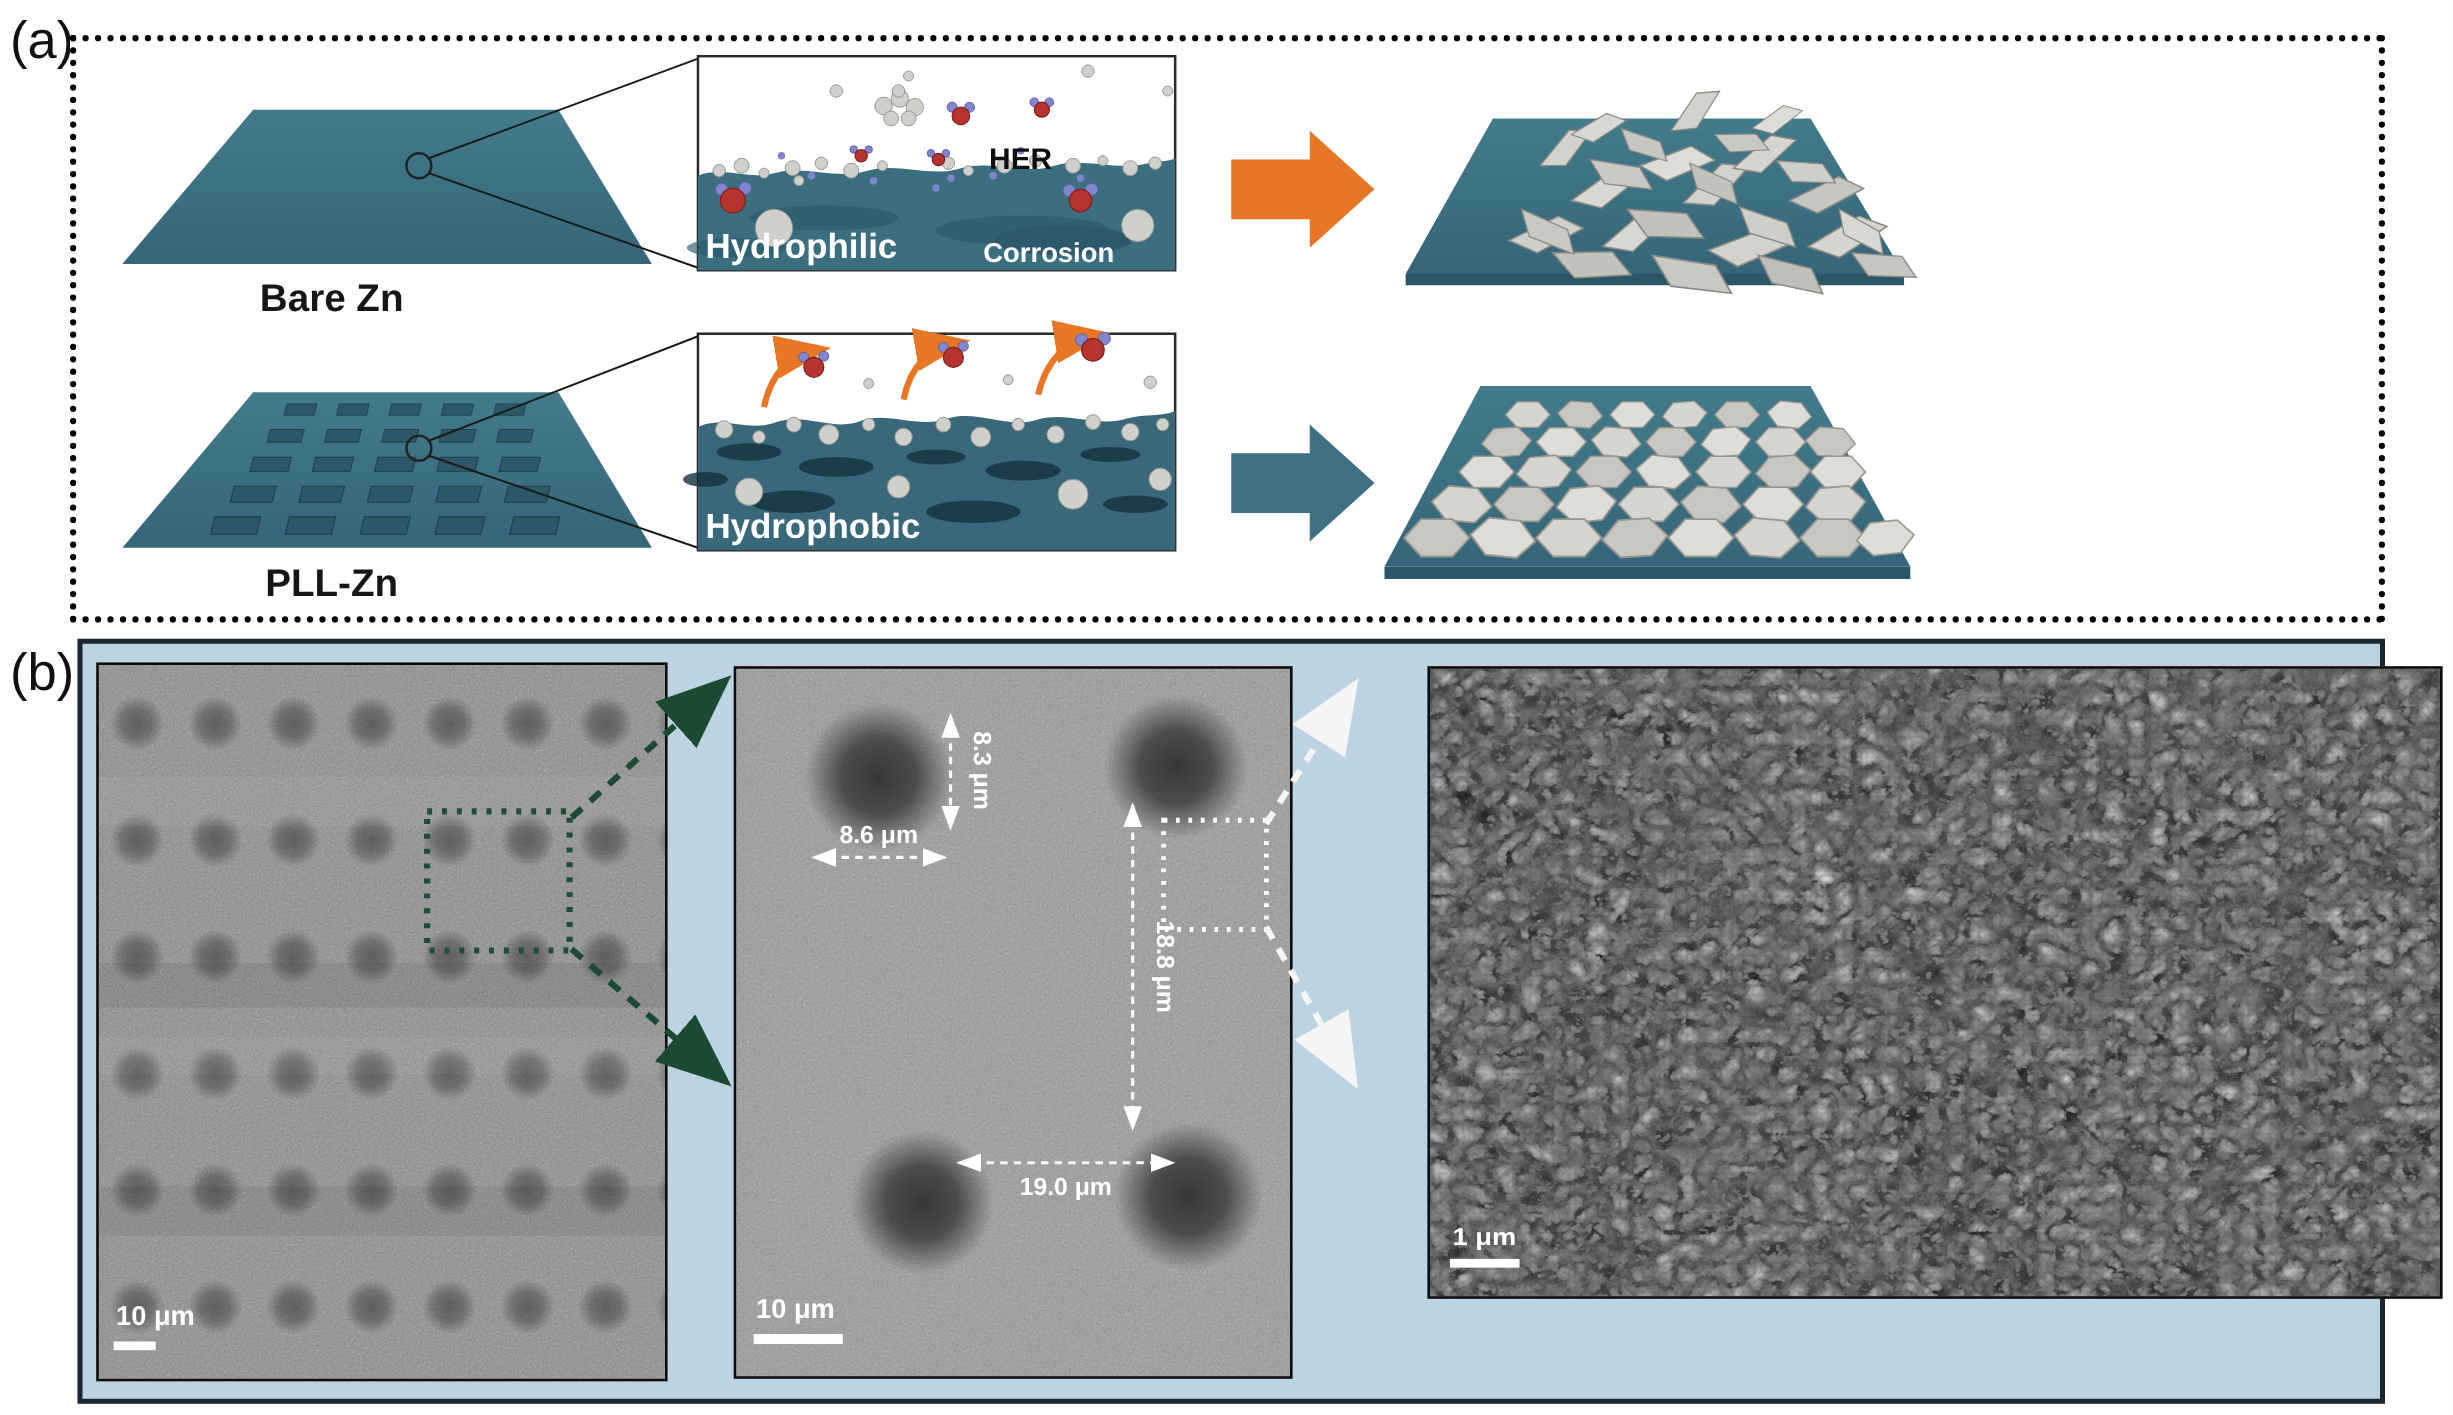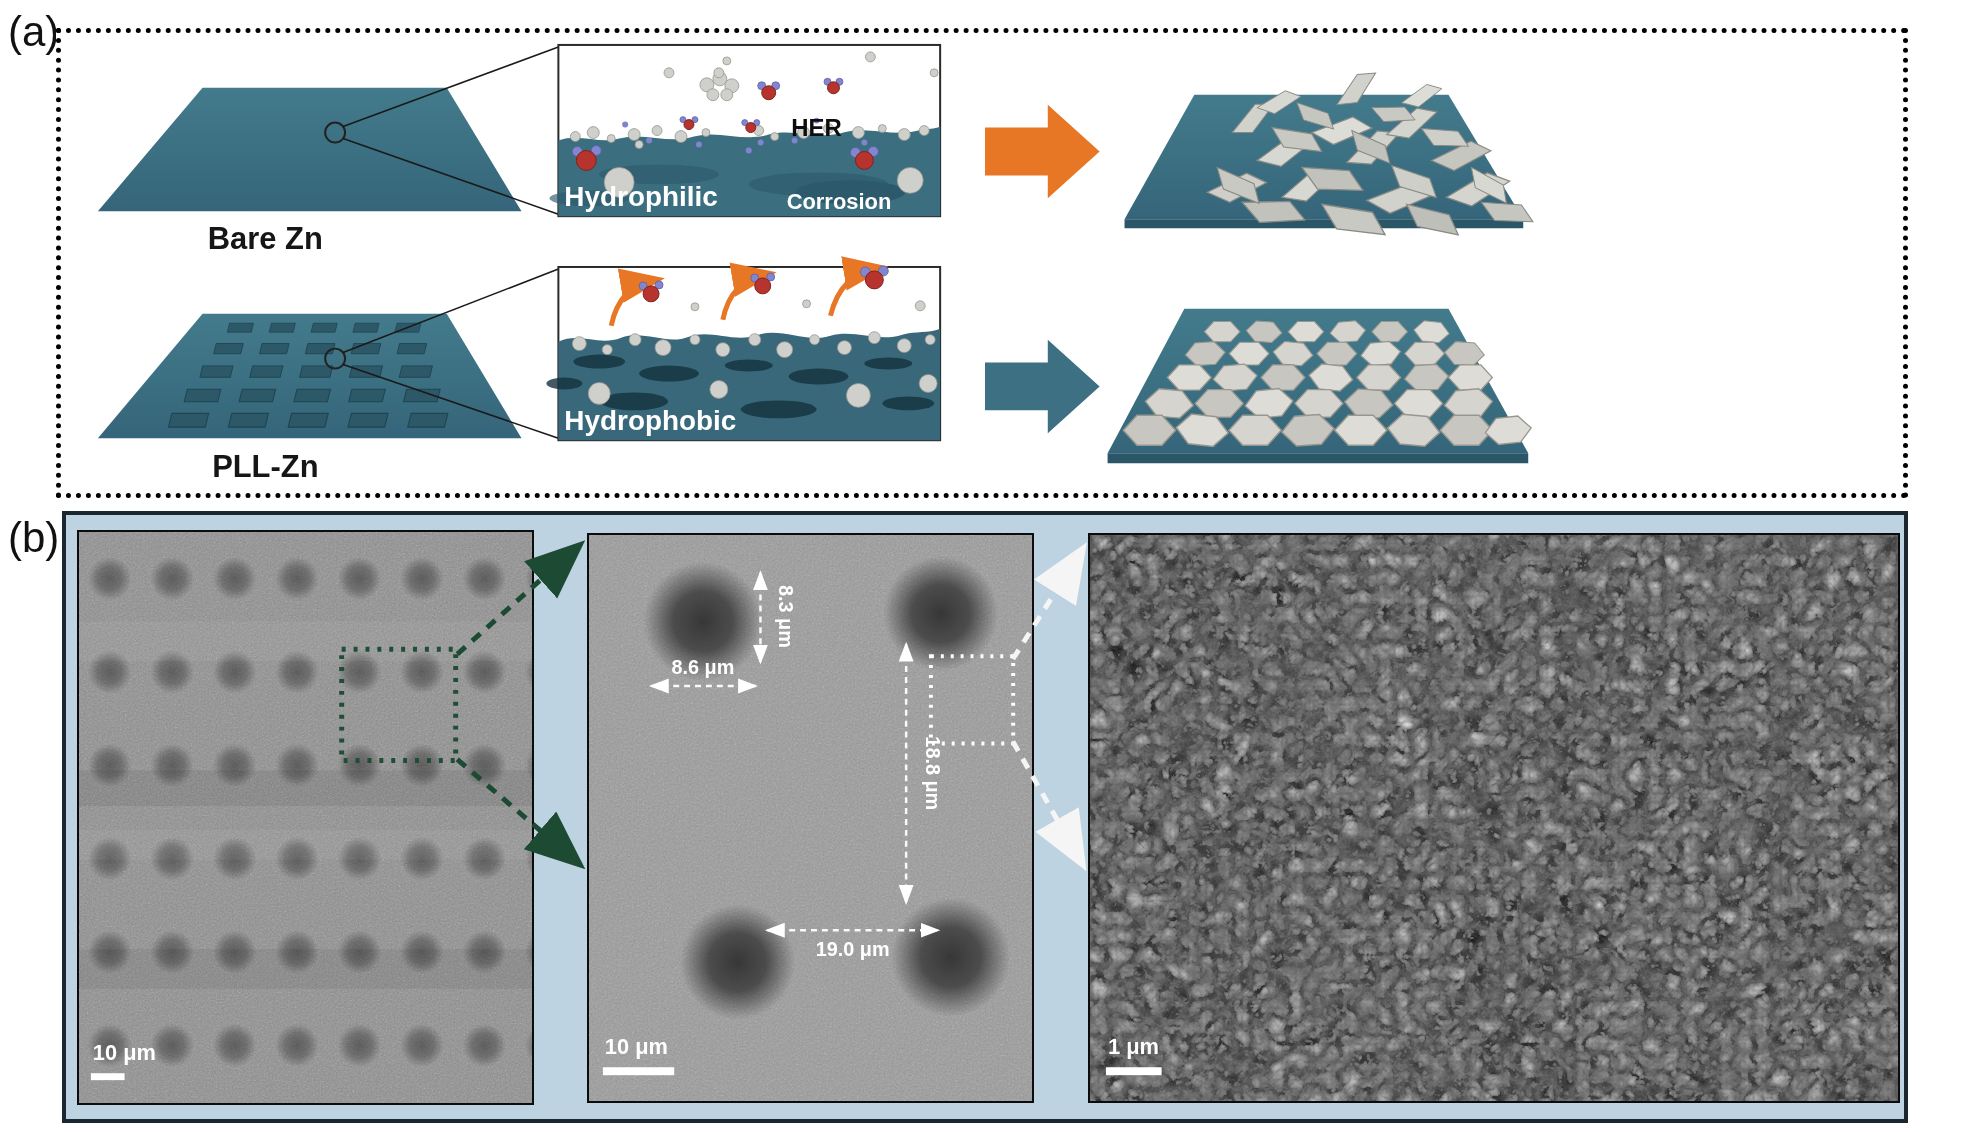--- a/index.html
+++ b/index.html
@@ -10,21 +10,21 @@
   #lb{left:8px;top:514px;}
   .panelA{position:absolute;box-sizing:border-box;left:56px;top:28px;width:1852px;height:470px;
           border:5px dotted #000;background:#fff;}
   .panelA svg{display:block;width:100%;height:100%;}
   .panelB{position:absolute;box-sizing:border-box;left:62px;top:511px;width:1846px;height:612px;
           border:4px solid #1b2730;background:#bdd3e1;}
   .sem{position:absolute;box-sizing:border-box;border:2px solid #0c0c0c;overflow:hidden;background:#888;}
   .sem svg{display:block;width:100%;height:100%;}
   .sem1{left:11px;top:15px;width:457px;height:575px;}
   .sem2{left:521px;top:18px;width:447px;height:570px;}
-  .sem3{left:1022px;top:18px;width:812px;height:570px;}
+  .sem3{left:1076px;top:18px;width:812px;height:506px;}
   .bOverlay{position:absolute;left:0;top:0;width:100%;height:100%;pointer-events:none;}
   svg text{font-family:"Liberation Sans", sans-serif;}
   .sph{fill:#cfcfcb;stroke:#97978f;stroke-width:.8;}
   .hdot{fill:#7f84cd;}
   .oat{fill:#b7342e;stroke:#7e221e;stroke-width:1;}
   .hat{fill:#8186cf;stroke:#5a5fa6;stroke-width:.8;}
   .zoomline{stroke:#1a1a1a;stroke-width:1.6;}
   .insetbox{fill:#ffffff;stroke:#2a2a2a;stroke-width:2;}
   .meas{stroke:#fafafa;stroke-width:2.5;stroke-dasharray:6 5;fill:none;}
   .meastxt{fill:#ffffff;font-size:20px;font-weight:600;}

